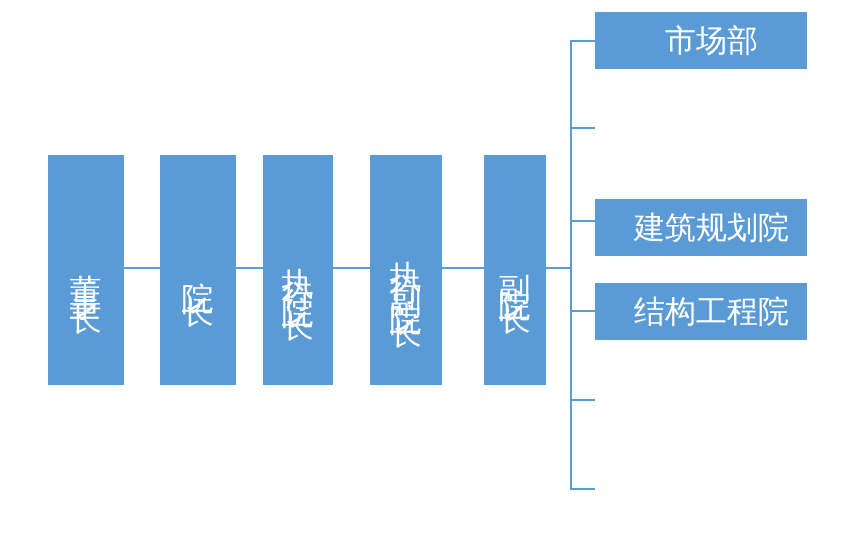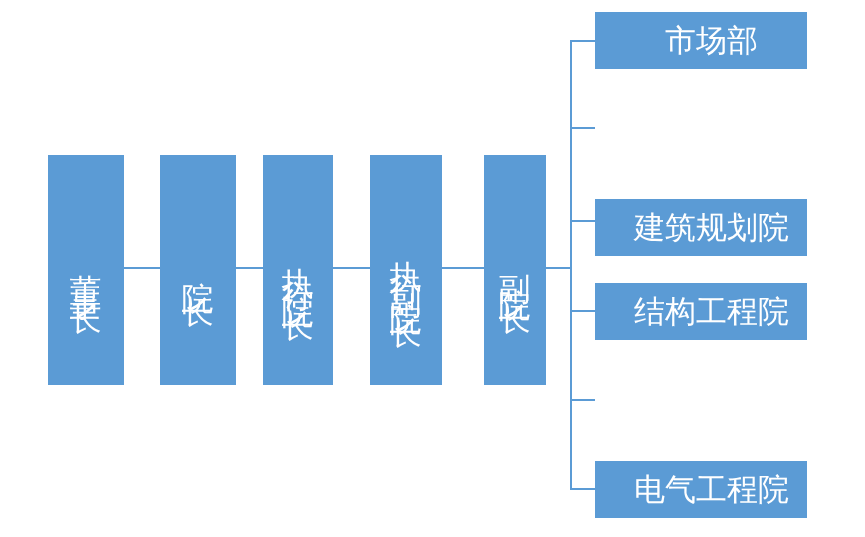--- a/index.html
+++ b/index.html
@@ -119,17 +119,14 @@
 
   <div class="box dept-box d1">
     <span>市场部</span>
   </div>
   <div class="box dept-box d3">
     <span>建筑规划院</span>
   </div>
   <div class="box dept-box d4">
     <span>结构工程院</span>
   </div>
-  <div class="box dept-box d6">
-    <span>电气工程院</span>
-  </div>
 
 </div>
 
 </body></html>

